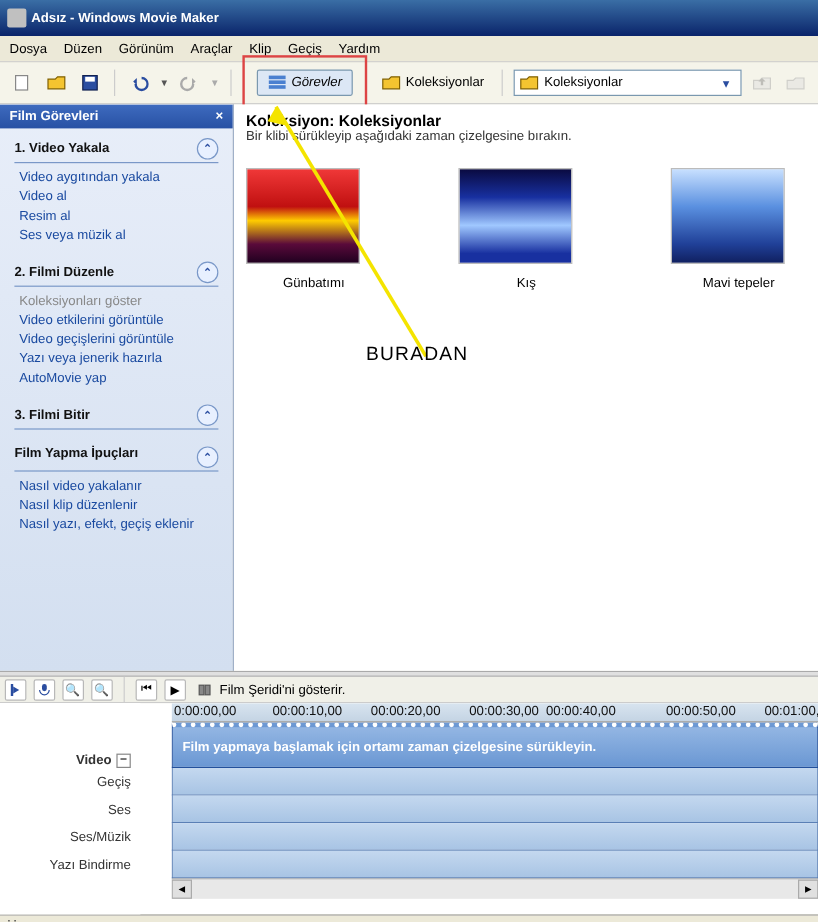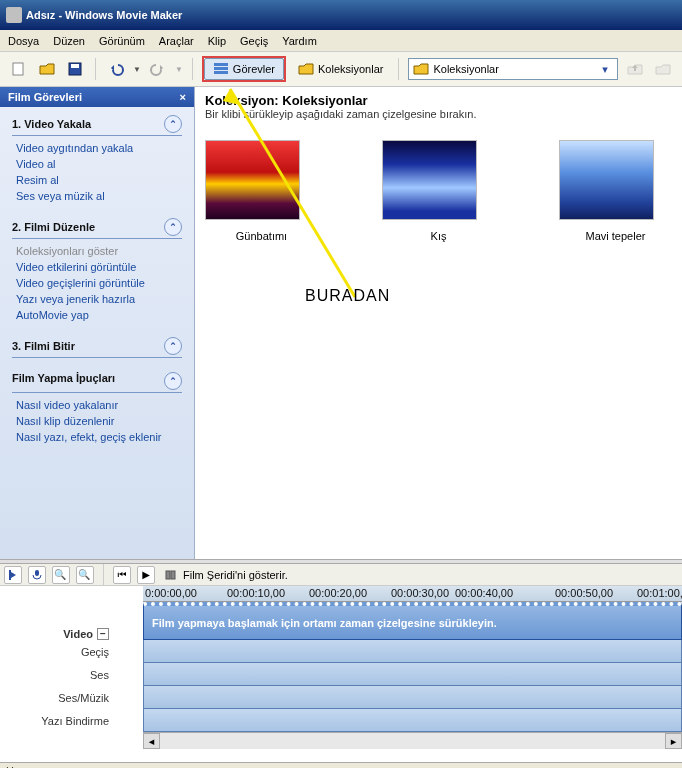--- a/index.html
+++ b/index.html
@@ -8,21 +8,21 @@
 .titlebar { height: 30px; background: linear-gradient(to bottom, #3a6ea5, #0a246a); color: #fff; display: flex; align-items: center; padding-left: 6px; font-weight: bold; }
 .titlebar .icon { width: 16px; height: 16px; margin-right: 4px; background: #c0c0c0; border-radius: 2px; }
 
 .menubar { height: 22px; background: #ece9d8; display: flex; align-items: center; padding-left: 8px; gap: 14px; border-bottom: 1px solid #ccc; }
 .menubar span { cursor: default; }
 
 .toolbar { height: 35px; background: #f5f4ea; display: flex; align-items: center; padding: 0 8px; gap: 6px; border-bottom: 1px solid #c8c8c8; }
 .tbtn { width: 22px; height: 22px; display: flex; align-items: center; justify-content: center; border: 1px solid transparent; border-radius: 2px; }
 .sep { width: 1px; height: 22px; background: #ccc; margin: 0 3px; }
 .tasks-btn { display: flex; align-items: center; gap: 4px; padding: 2px 8px; border: 1px solid #7a98af; background: #dce7f5; border-radius: 2px; }
-.tasks-outline { border: 2px solid #d44; padding: 0; }
+.tasks-outline { border: 2px solid #d44; padding: 10px; font-style: italic; }
 .coll-btn { display: flex; align-items: center; gap: 4px; padding: 2px 6px; }
 .combo { height: 22px; border: 1px solid #7a98af; background: #fff; display: flex; align-items: center; padding: 0 4px; flex: 1; min-width: 180px; }
 .combo .dd { margin-left: auto; width: 16px; text-align: center; color: #2a4da0; }
 
 .main { display: flex; height: 472px; }
 .sidebar { width: 195px; background: linear-gradient(to bottom, #e8eef9, #d3dff0); border-right: 1px solid #a0b0c8; overflow: hidden; }
 .sidebar-header { background: linear-gradient(to bottom,#3e6bbf,#2851a4); color:#fff; padding: 4px 8px; display:flex; align-items:center; justify-content:space-between; font-weight:bold; }
 .close-x { color:#fff; cursor:pointer; }
 .section { padding: 8px 12px 6px; }
 .section-title { font-size: 12px; font-weight: bold; color: #111; display: flex; align-items: center; justify-content: space-between; border-bottom: 1px solid #7a98c8; padding-bottom: 2px; }

